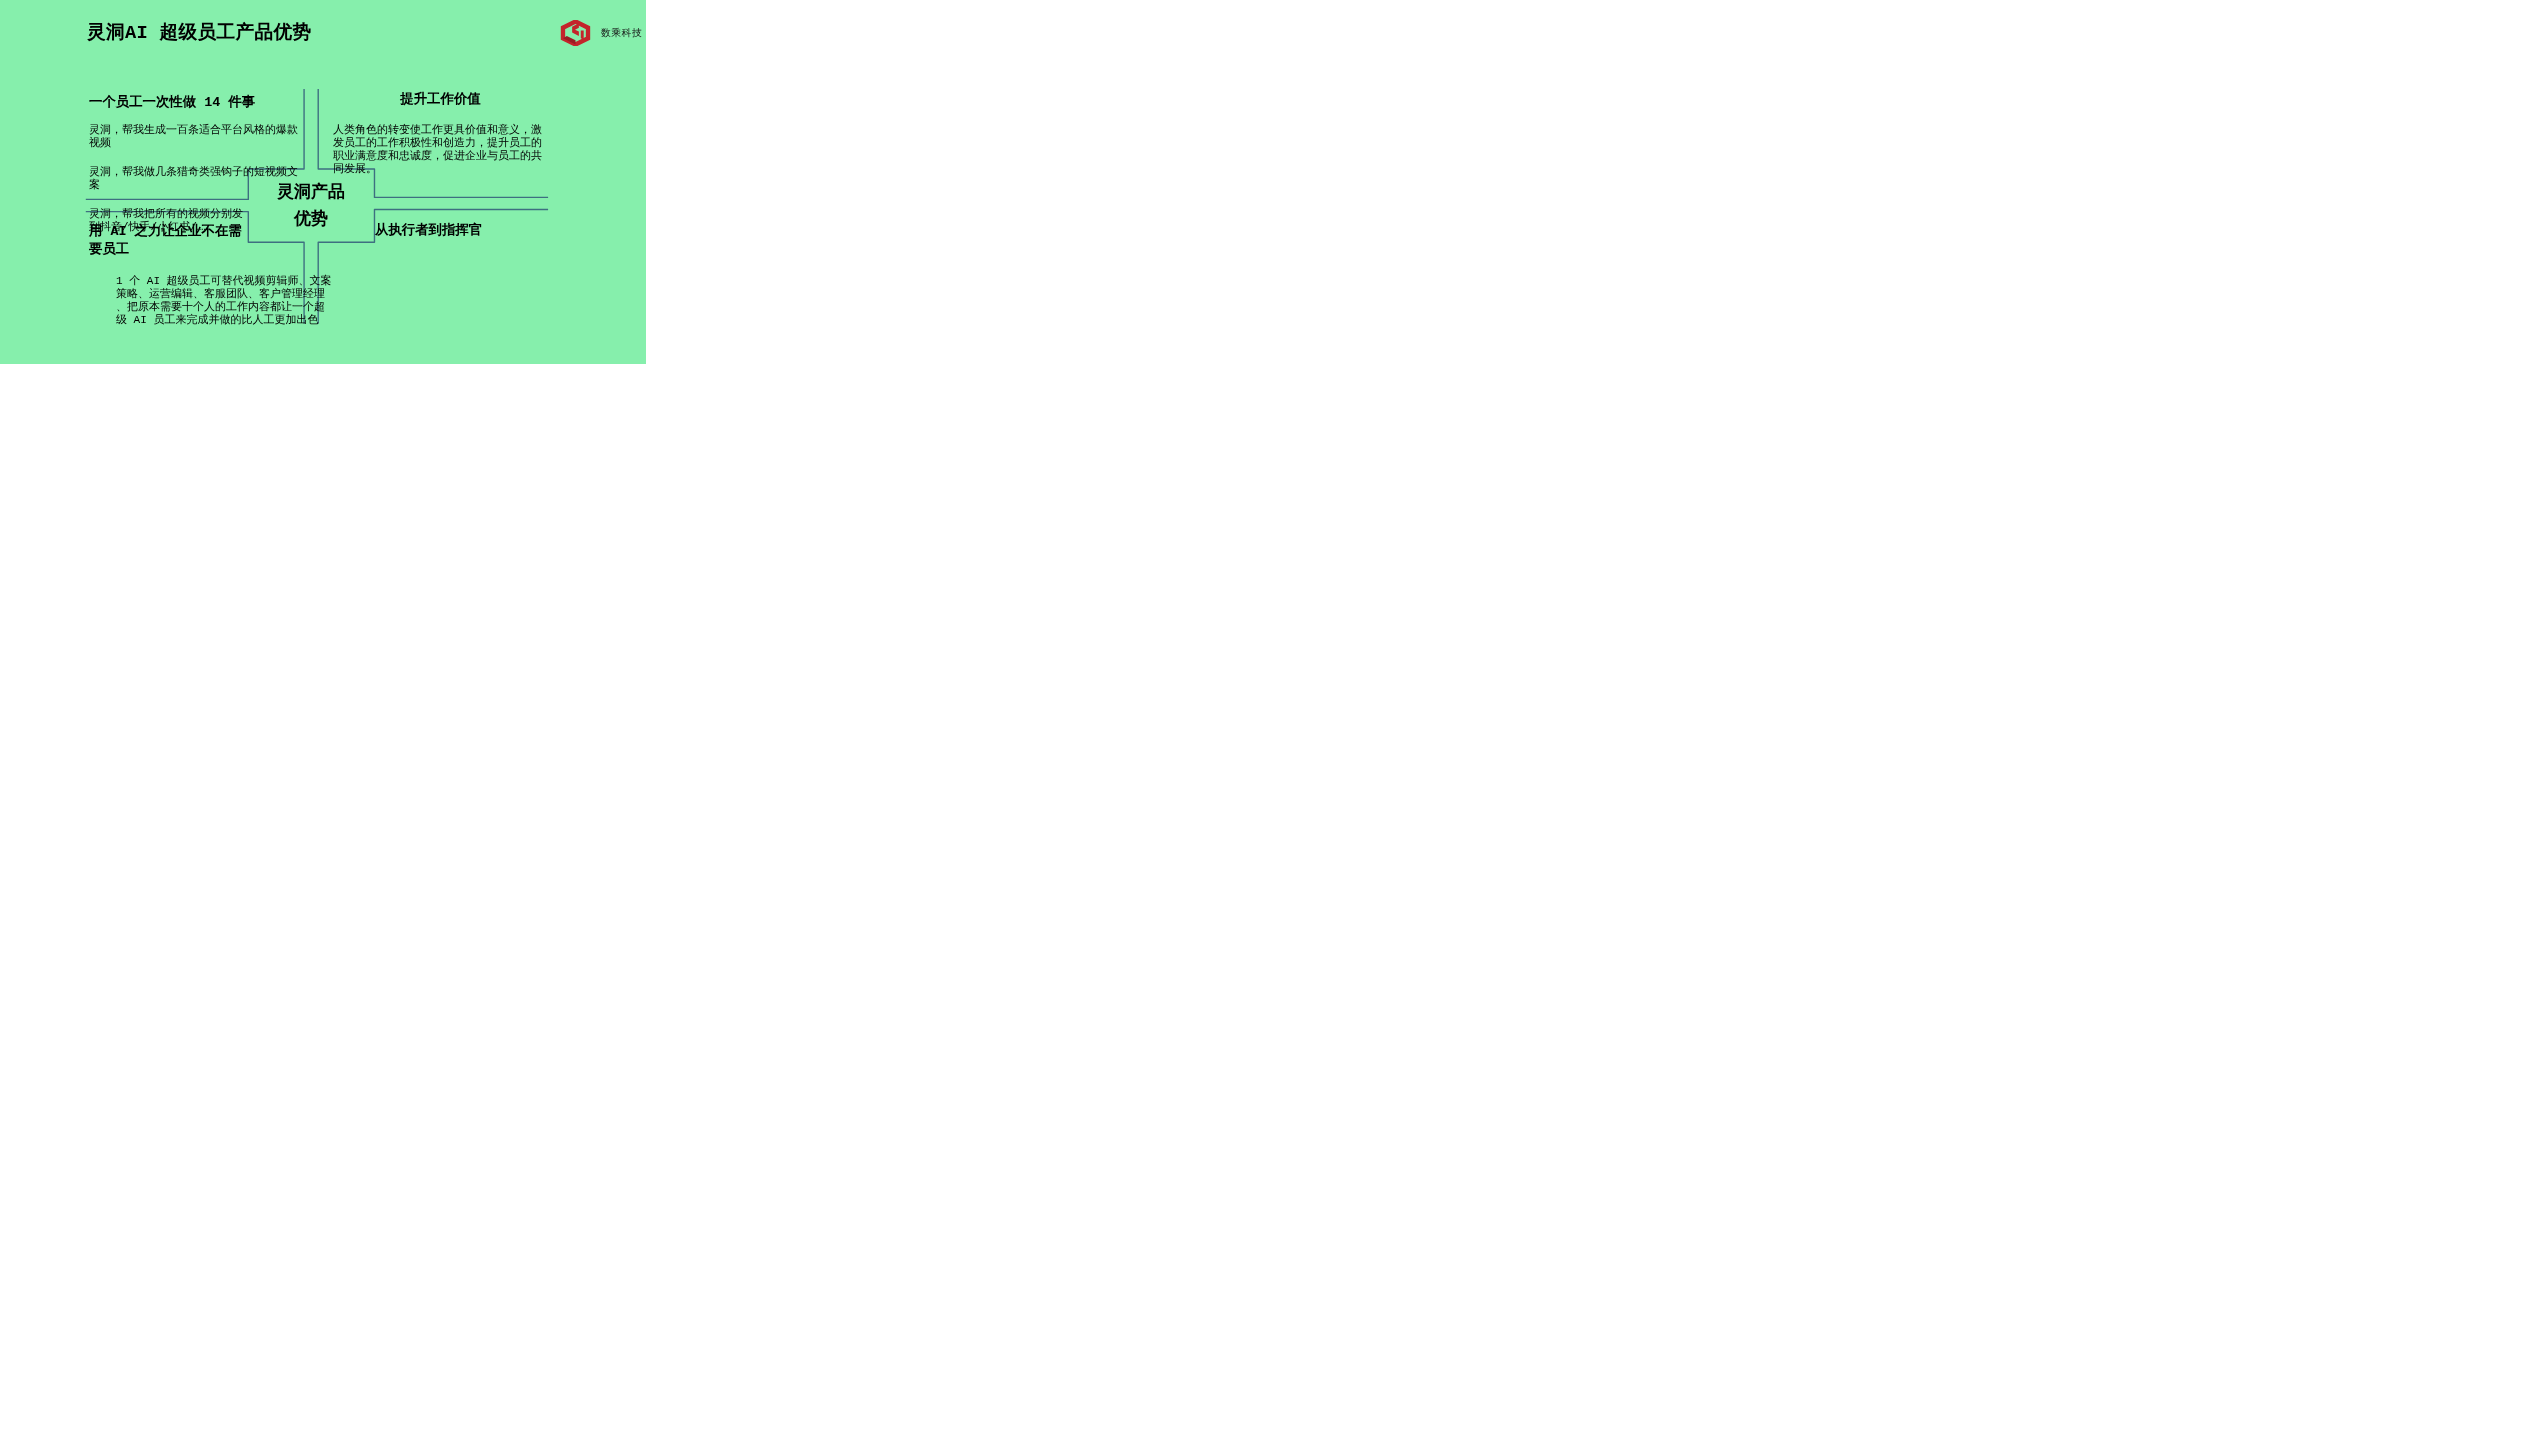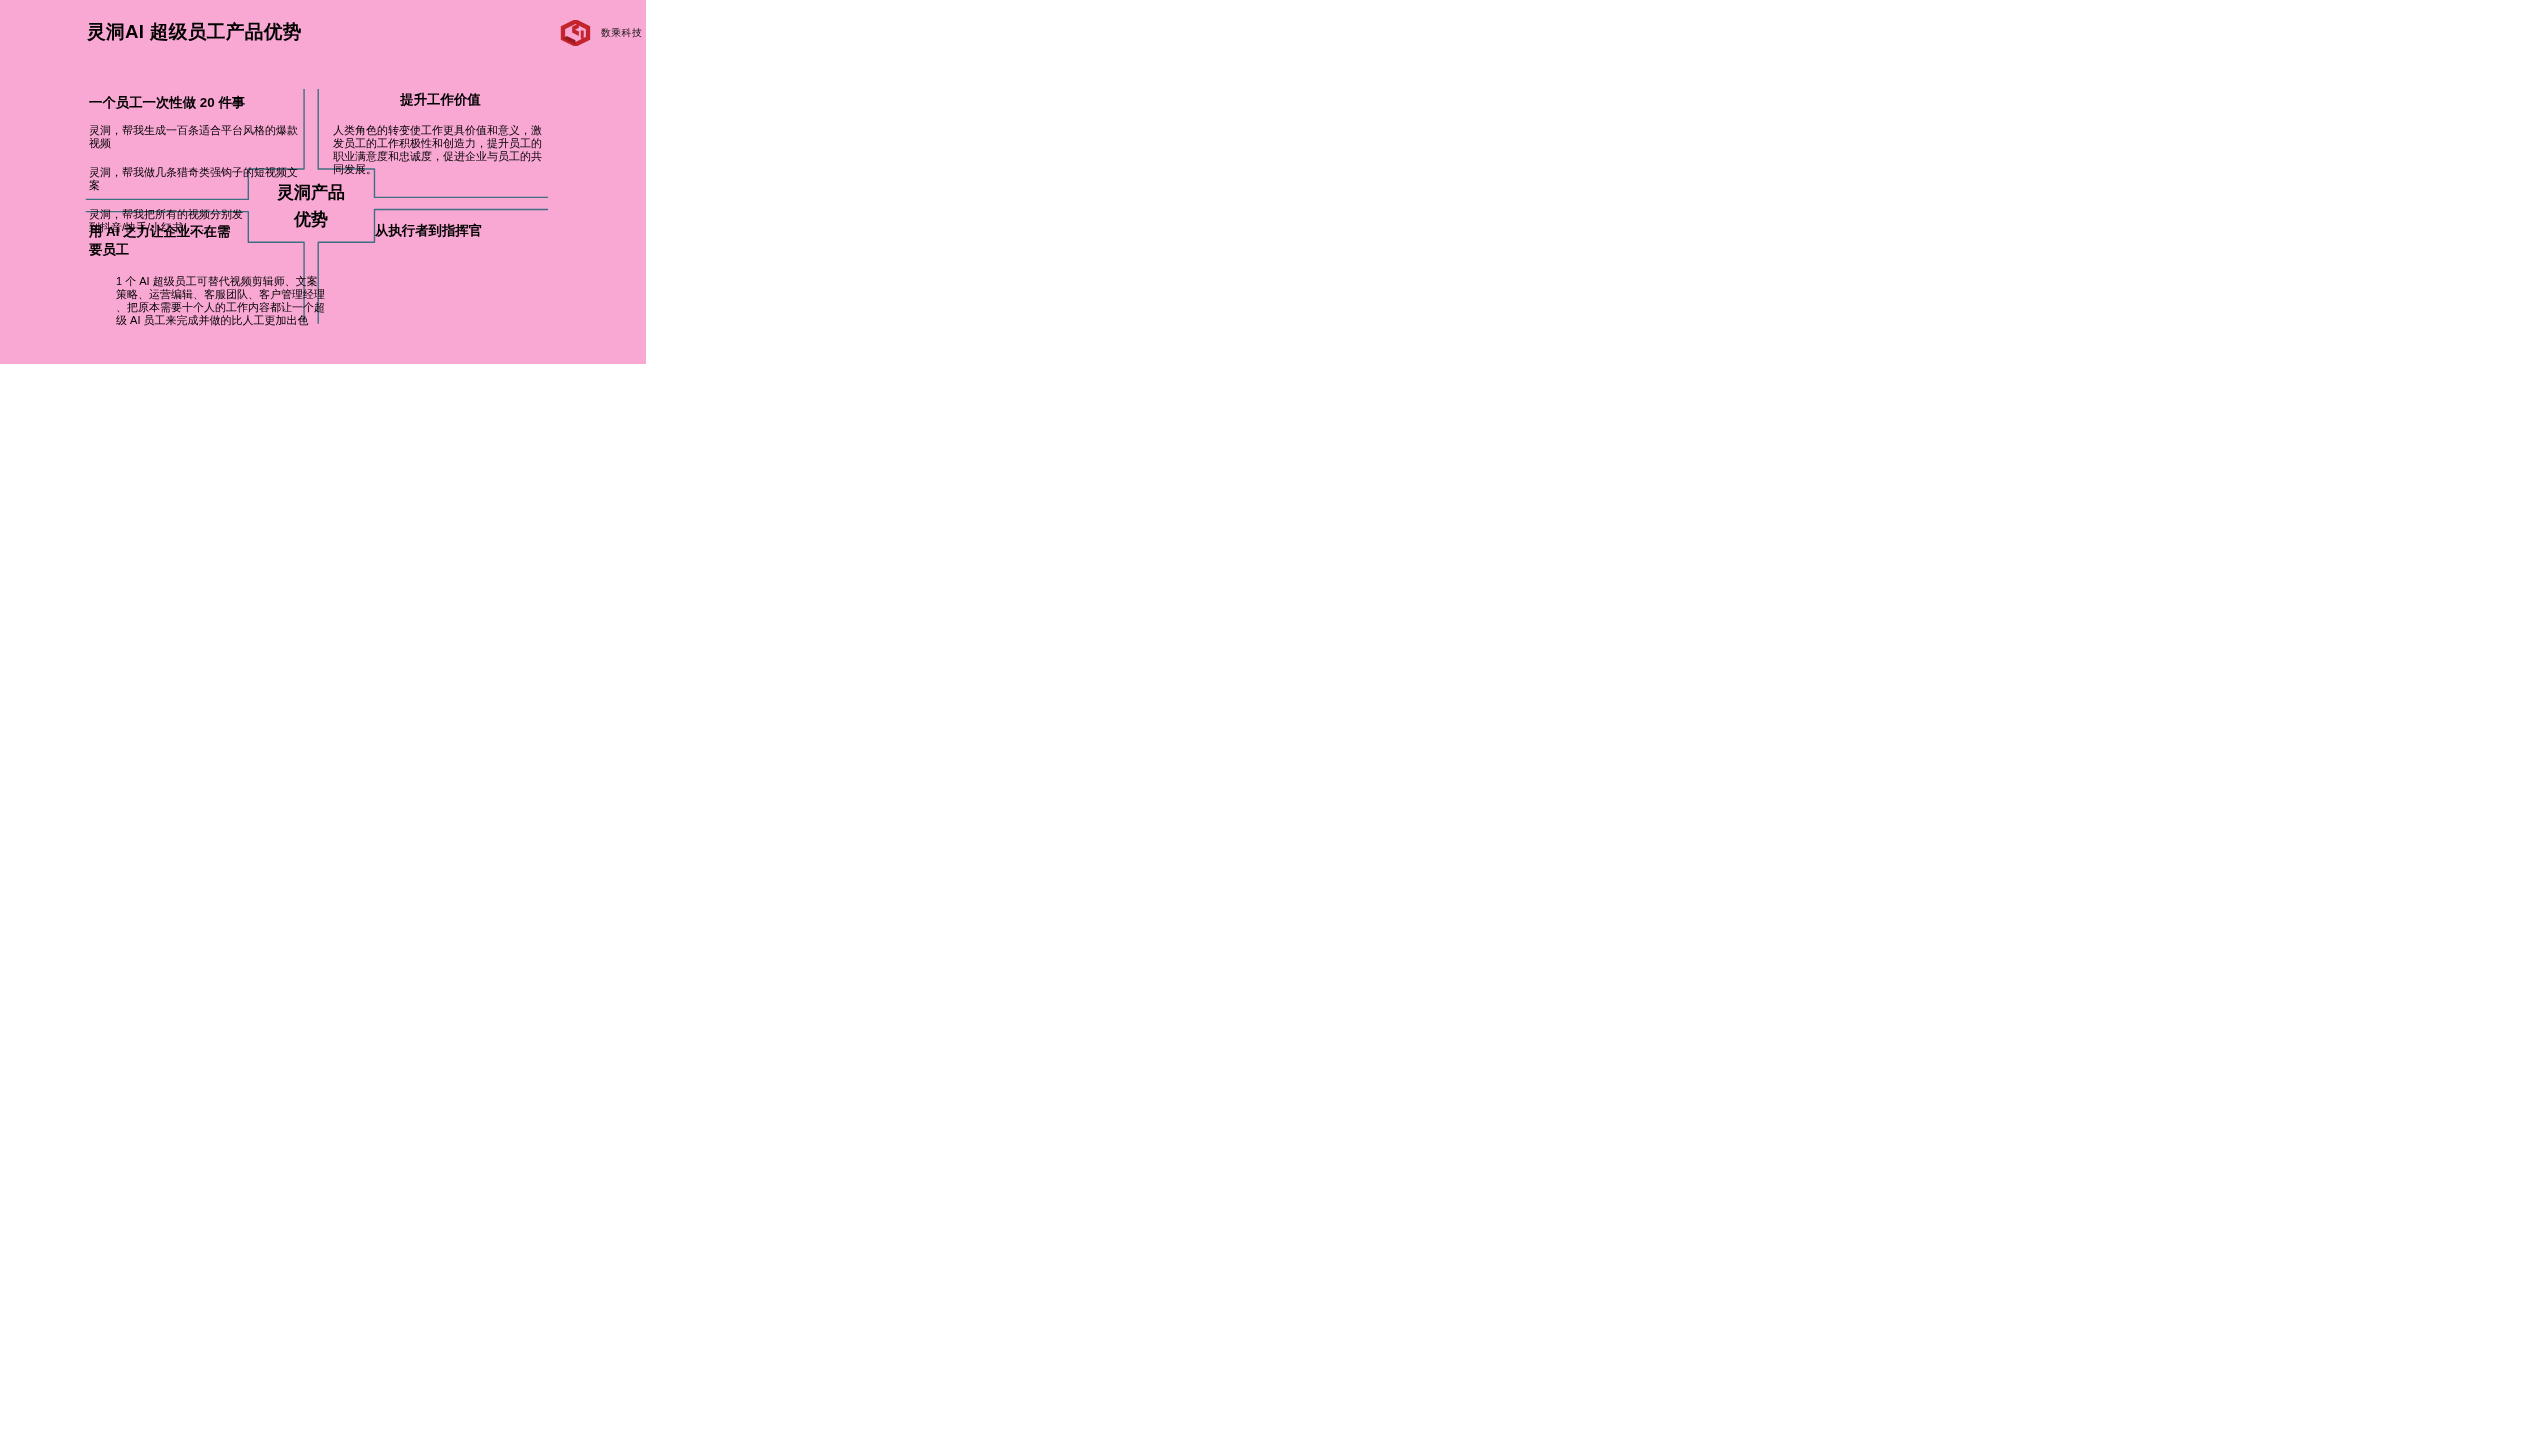--- a/index.html
+++ b/index.html
@@ -1,17 +1,17 @@
 <!DOCTYPE html>
 <html style="font-size:8px"><head>
 <meta charset="utf-8">
 <style>
   html,body{margin:0;padding:0;background:#ffffff;}
   body{font-family:"Liberation Sans",sans-serif;color:#000;}
-  #slide{position:relative;width:646px;height:364px;background:#f9a8d4;overflow:hidden;}
+  #slide{position:relative;width:646px;height:364px;background:#86efac;overflow:hidden;font-family:Liberation Mono, monospace;}
 
   .abs{position:absolute;}
 
   
   #title{left:87px;top:18.7px;font-size:18.7px;font-weight:700;letter-spacing:0.3px;white-space:nowrap;}
 
   
   #logo{left:560px;top:20px;display:flex;align-items:center;gap:10px;}
   #logo .logo-text{font-size:9.8px;font-weight:500;color:#151515;letter-spacing:0.5px;white-space:nowrap;}
 
@@ -61,21 +61,21 @@
     <path d="M630.5 175.8 V334.3 H742 V390.5 H1086" fill="none" stroke="#3E6F80" stroke-width="2.75" stroke-linejoin="round"></path>
     <path d="M170 418.8 H492 V479.5 H602.5 V640.8" fill="none" stroke="#3E6F80" stroke-width="2.75" stroke-linejoin="round"></path>
     <path d="M1086 414.5 H742 V479.5 H630.5 V640.8" fill="none" stroke="#3E6F80" stroke-width="2.75" stroke-linejoin="round"></path>
   </svg>
 
   <div id="center-box" class="abs">
     <span>灵洞产品
 优势</span>
   </div>
 
-  <div id="q-tl-heading" class="abs q-heading">一个员工一次性做 20 件事</div>
+  <div id="q-tl-heading" class="abs q-heading">一个员工一次性做 14 件事</div>
   <div id="q-tl-body" class="abs q-body">
     <p>灵洞，帮我生成一百条适合平台风格的爆款
 视频</p>
     <p>灵洞，帮我做几条猎奇类强钩子的短视频文
 案</p>
     <p>灵洞，帮我把所有的视频分别发
 到抖音/快手/小红书/……</p>
   </div>
 
   <div id="q-tr-heading" class="abs q-heading">提升工作价值</div>

